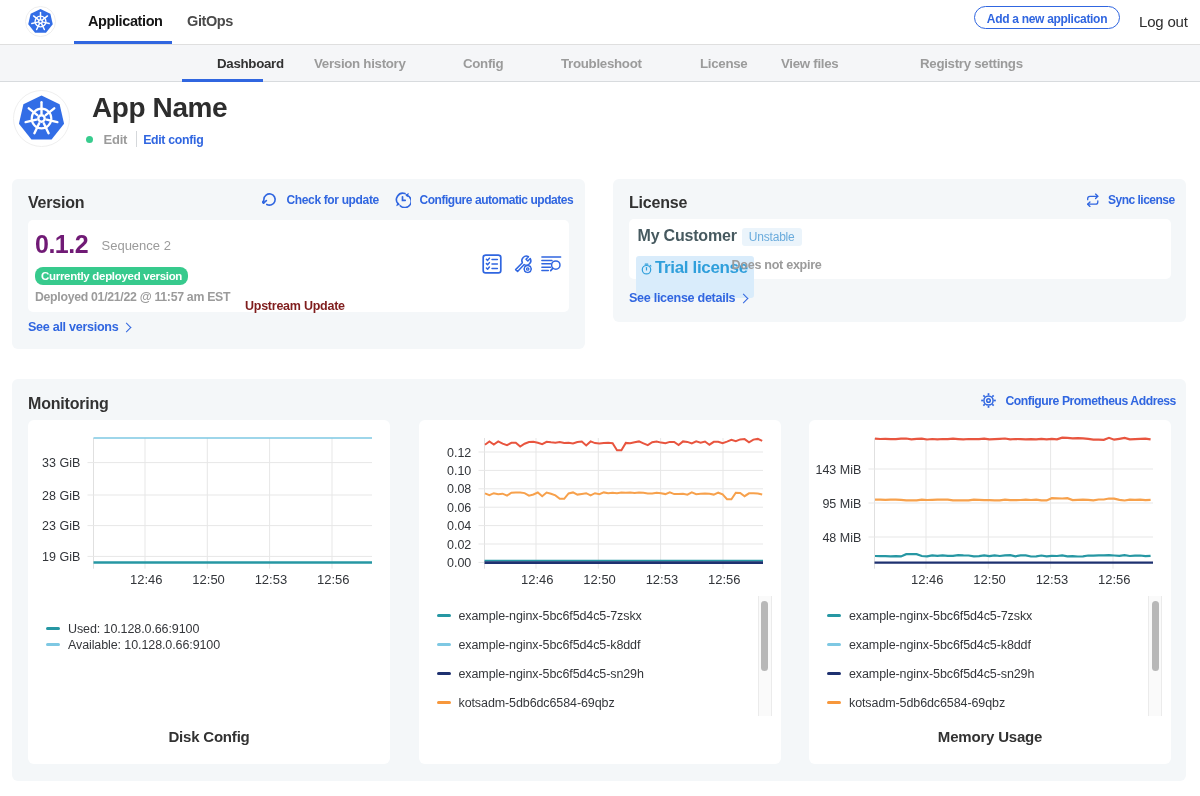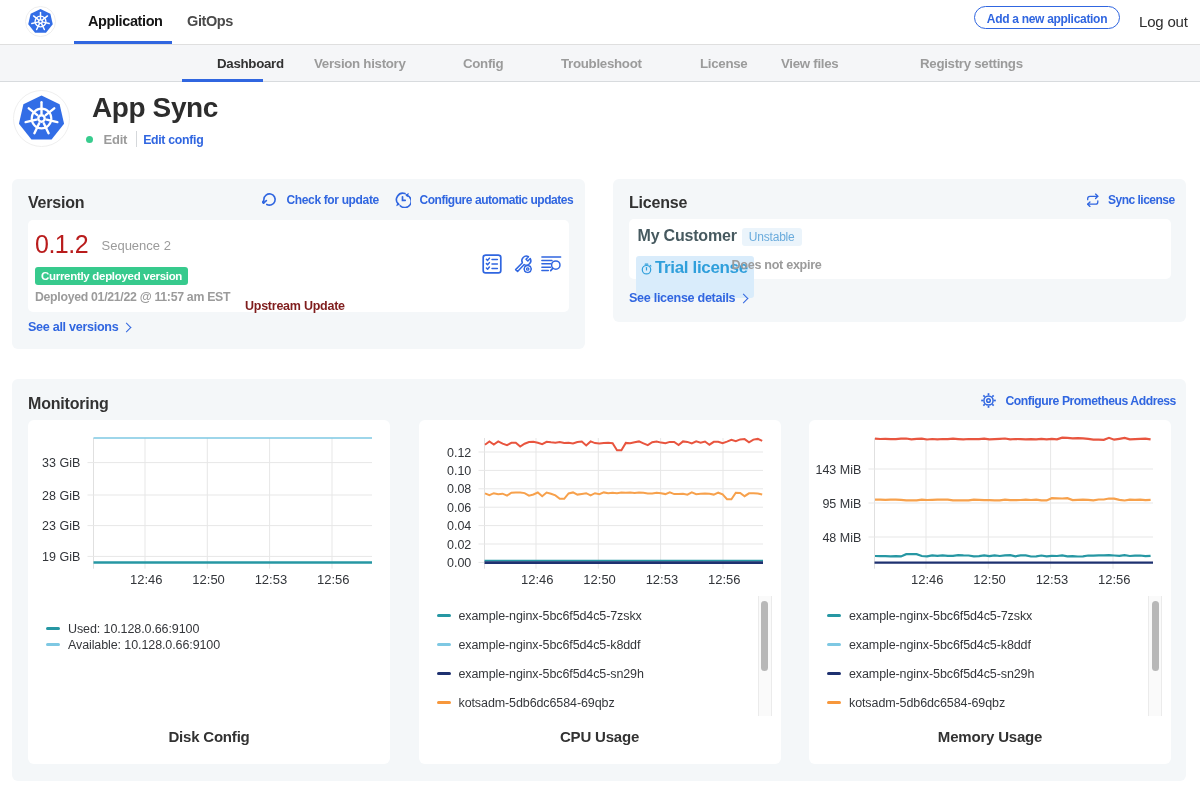--- a/index.html
+++ b/index.html
@@ -19,21 +19,21 @@
 
 #apphead { position:relative; height:96px; }
 #appname { position:absolute; left:92px; top:10px; font-size:28px; font-weight:700; color:#2d2d2d; letter-spacing:-0.4px; white-space:nowrap; }
 #statusrow { position:absolute; left:86px; top:48px; height:20px; }
 .dot { display:inline-block; width:7px; height:7px; border-radius:50%; background:#38cc8e; vertical-align:1px; }
 
 .card { position:absolute; background:#f4f7f9; border-radius:6px; }
 .card-title { font-size:16px; font-weight:700; color:#323232; letter-spacing:-0.2px; white-space:nowrap; }
 .whitebox { position:absolute; background:#fff; border-radius:5px; }
 .link13 { font-size:12px; font-weight:700; color:#3066e0; letter-spacing:-0.35px; white-space:nowrap; }
-.badge-green { display:inline-block; background:#37ca8d; color:#fff; font-size:11.5px; font-weight:700; border-radius:3px; padding:3px 6px; letter-spacing:-0.3px; }
+.badge-green { display:inline-block; background:#37ca8d; color:#fff; font-size:11.5px; font-weight:700; border-radius:8px; padding:3px 6px; letter-spacing:-0.3px; }
 .chev { display:inline-block; width:7px; height:7px; border-top:1.8px solid #3066e0; border-right:1.8px solid #3066e0; transform:rotate(45deg); margin-left:5px; vertical-align:0px; }
 
 .chartcard { position:absolute; width:362px; height:344px; background:#fff; border-radius:6px; top:41px; }
 .legendrow { position:absolute; left:18px; height:14px; font-size:12.5px; color:#35373b; letter-spacing:-0.1px; white-space:nowrap; }
 .ldash { display:inline-block; width:14px; height:3px; border-radius:2px; margin-right:8px; vertical-align:3px; }
 .ctitle { position:absolute; left:0; width:100%; text-align:center; font-size:15px; font-weight:700; color:#323232; letter-spacing:-0.2px; }
 .sbtrack { position:absolute; left:339px; top:176px; width:14px; height:120px; background:#fafafa; border-left:1px solid #ebebeb; border-right:1px solid #ebebeb; }
 .sbthumb { position:absolute; left:342.5px; top:181px; width:7px; height:70px; background:#b8b8b8; border-radius:4px; }
 svg text { font-family:"Liberation Sans",sans-serif; }
 </style>
@@ -83,21 +83,21 @@
       <line x1="28.5" y1="23.2" x2="28.5" y2="12.2"></line>
       <line x1="32.66" y1="25.17" x2="41.24" y2="18.33"></line>
       <line x1="33.66" y1="29.68" x2="44.37" y2="32.13"></line>
       <line x1="30.80" y1="33.28" x2="35.57" y2="43.17"></line>
       <line x1="26.20" y1="33.28" x2="21.43" y2="43.17"></line>
       <line x1="23.34" y1="29.68" x2="12.63" y2="32.13"></line>
       <line x1="24.34" y1="25.17" x2="15.76" y2="18.33"></line>
     </g>
     <circle cx="28.5" cy="28.5" r="3.2" fill="none" stroke="#fff" stroke-width="2.4"></circle>
   </svg>
-  <div id="appname">App Sync</div>
+  <div id="appname">App Name</div>
   <div id="statusrow">
     <span class="dot"></span>
     <span style="font-size:13px;font-weight:600;color:#9b9b9b;margin-left:6px;letter-spacing:-0.2px;">Edit</span>
     <span style="display:inline-block;width:1px;height:16px;background:#d5d8db;margin:0 2px 0 4px;vertical-align:-3px;"></span>
     <span style="font-size:12.3px;font-weight:700;color:#3066e0;letter-spacing:-0.3px;">Edit config</span>
   </div>
 </div>
 
 <div class="card" id="versioncard" style="left:12px;top:179px;width:573px;height:170px;">
   <div class="card-title abs" style="left:16px;top:14.5px;">Version</div>
@@ -116,21 +116,21 @@
 <path d="M6.2 14.7 A6.4 6.4 0 1 0 12.9 4.2"></path>
 <path d="M11.0 2.6 A6.4 6.4 0 0 0 4.3 13.1"></path>
 <path d="M8.5 5.8 V9.3 H11.2" stroke-width="1.7"></path>
 </g>
 <polygon points="14.9,2.1 13.5,6.3 11.1,3.8" fill="#3066e0"></polygon>
 <polygon points="2.2,15.2 3.6,11.0 6.0,13.5" fill="#3066e0"></polygon>
 </svg>
     <span class="link13" style="margin-left:4px;letter-spacing:-0.45px;">Configure automatic updates</span>
   </div>
   <div class="whitebox" style="left:16px;top:41px;width:541px;height:92px;"></div>
-  <div class="abs" style="left:23px;top:50.5px;font-size:25px;font-weight:400;color:#b91c1c;letter-spacing:-0.5px;">0.1.2</div>
+  <div class="abs" style="left:23px;top:50.5px;font-size:25px;font-weight:700;color:#701a75;letter-spacing:-0.5px;">0.1.2</div>
   <div class="abs" style="left:89.5px;top:58.5px;font-size:13px;font-weight:400;color:#9b9b9b;">Sequence 2</div>
   <div class="abs" style="left:23px;top:87px;"><span class="badge-green">Currently deployed version</span></div>
   <div class="abs" style="left:23px;top:111px;font-size:12.3px;font-weight:700;color:#9b9b9b;letter-spacing:-0.3px;">Deployed 01/21/22 @ 11:57 am EST</div>
   <div class="abs" style="left:233px;top:76px;font-size:12.5px;font-weight:700;color:#7f1d1d;letter-spacing:-0.25px;margin-top:44px;">Upstream Update</div>
 
   <svg class="abs" style="left:470px;top:75px;" width="20" height="20" viewBox="0 0 20 20">
     <rect x="1.2" y="1.2" width="17.6" height="17.6" rx="2.4" fill="none" stroke="#3066e0" stroke-width="1.7"></rect>
     <g stroke="#3066e0" stroke-width="1.5" fill="none" stroke-linecap="round" stroke-linejoin="round">
       <path d="M4.4 5.2 L5.6 6.4 L7.4 4.2"></path>
         <line x1="10" y1="5.6" x2="15.4" y2="5.6"></line>
@@ -289,21 +289,20 @@
           <text x="180.6" y="164">12:50</text>
           <text x="242.9" y="164">12:53</text>
           <text x="305.3" y="164">12:56</text>
       </g>
     </svg>
     <div class="legendrow" style="top:189px;"><span class="ldash" style="background:#2697a3;"></span>example-nginx-5bc6f5d4c5-7zskx</div>
     <div class="legendrow" style="top:218px;"><span class="ldash" style="background:#7ec8e3;"></span>example-nginx-5bc6f5d4c5-k8ddf</div>
     <div class="legendrow" style="top:247px;"><span class="ldash" style="background:#1e3170;"></span>example-nginx-5bc6f5d4c5-sn29h</div>
     <div class="legendrow" style="top:276px;"><span class="ldash" style="background:#f7973b;"></span>kotsadm-5db6dc6584-69qbz</div>
     <div class="sbtrack"></div><div class="sbthumb"></div>
-    <div class="ctitle" style="top:308px;">CPU Usage</div>
   </div>
 
   <div class="chartcard" style="left:797px;">
     <svg width="362" height="170" viewBox="0 0 362 170">
       <g stroke="#e7e7e7" stroke-width="1">
         <line x1="65.5" y1="18" x2="65.5" y2="148.7" stroke="#e0e0e0"></line>
           <line x1="117" y1="18" x2="117" y2="148.7"></line>
           <line x1="179.3" y1="18" x2="179.3" y2="148.7"></line>
           <line x1="241.6" y1="18" x2="241.6" y2="148.7"></line>
           <line x1="304" y1="18" x2="304" y2="148.7"></line>

